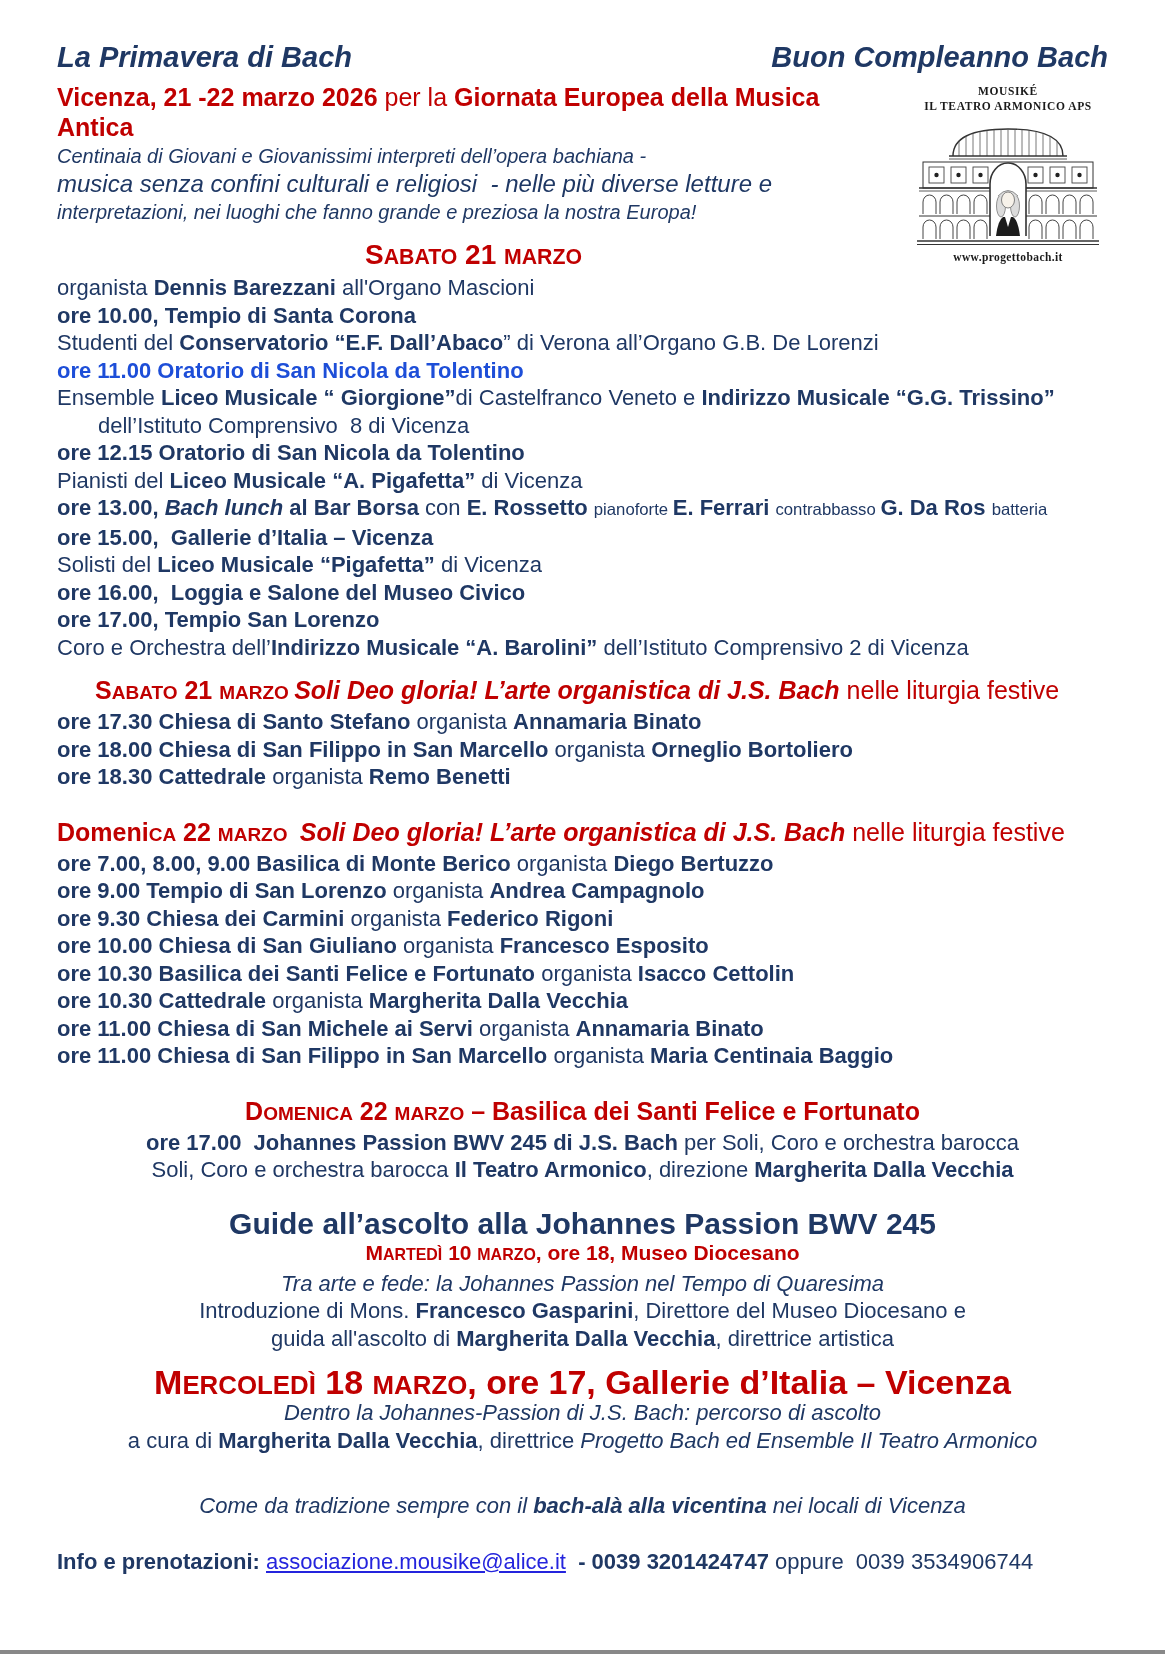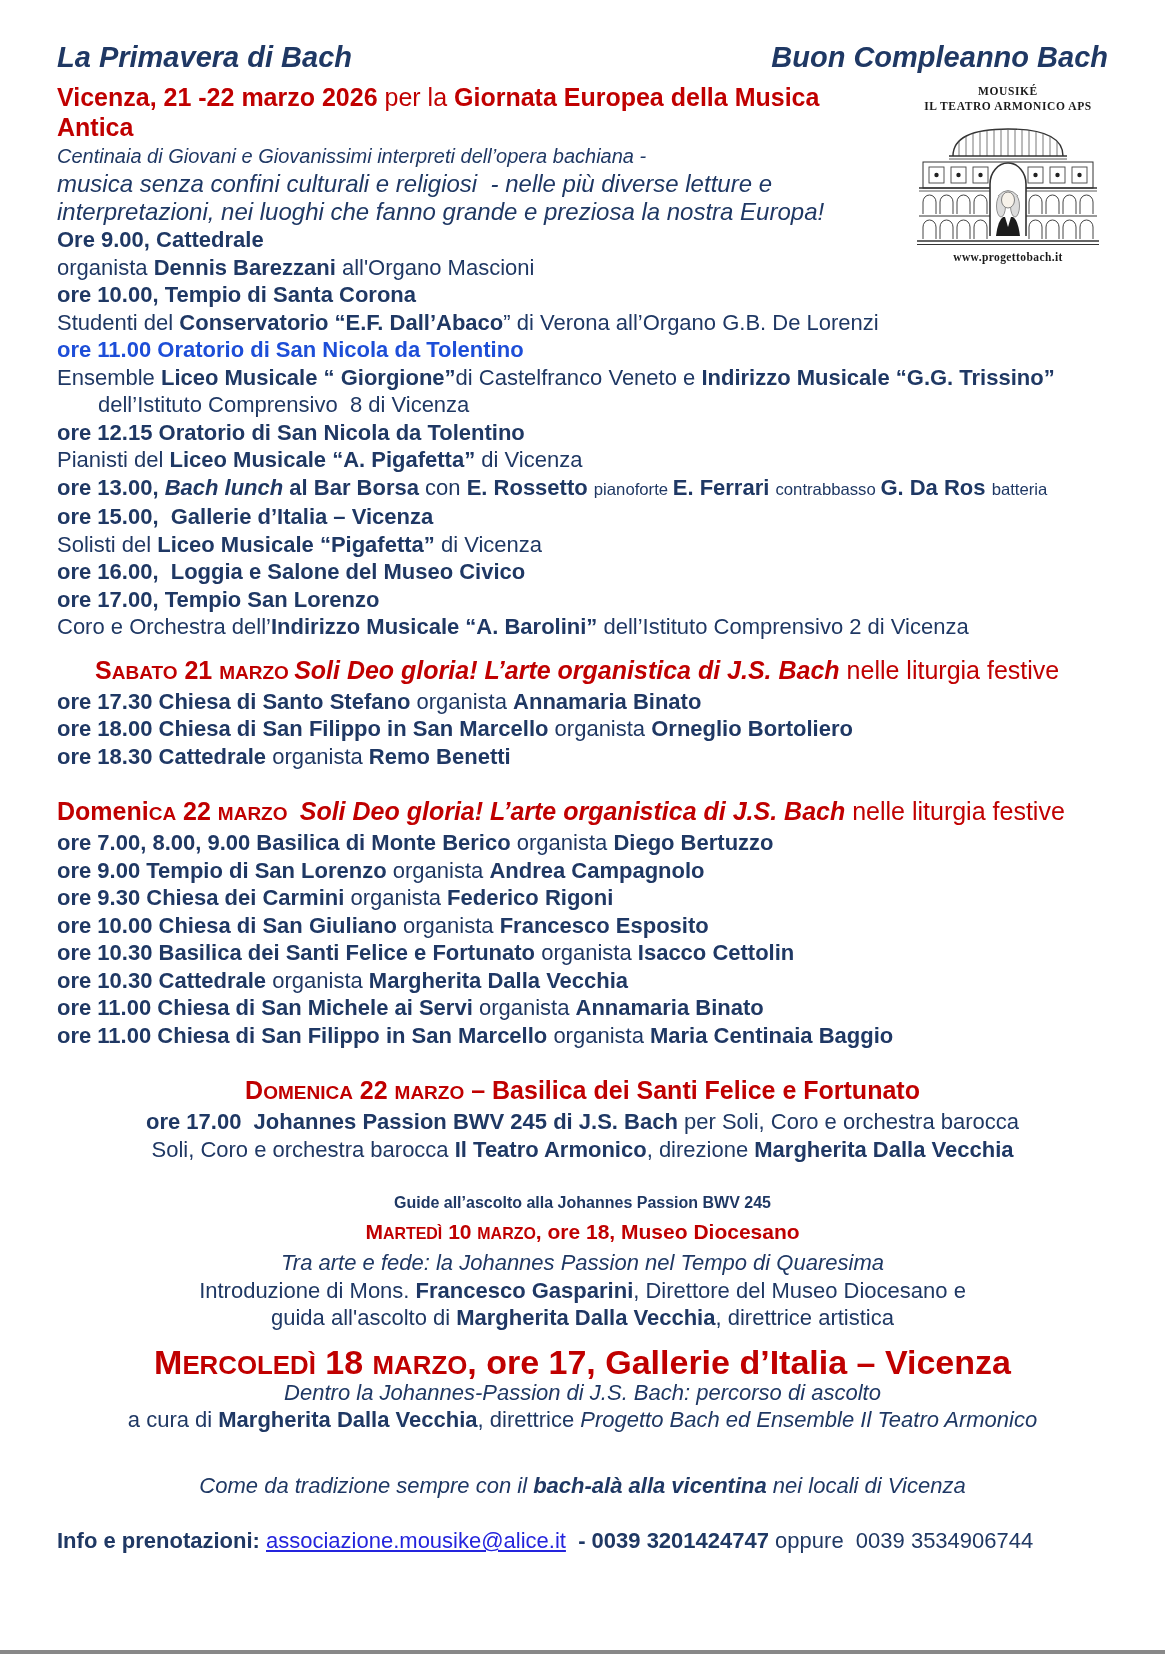--- a/index.html
+++ b/index.html
@@ -130,22 +130,22 @@
         <line x1="4" y1="119" x2="186" y2="119" stroke="#333" stroke-width="1.4"></line>
         <line x1="4" y1="122.5" x2="186" y2="122.5" stroke="#333" stroke-width="1"></line>
       </svg>
       <div class="logo-site">www.progettobach.it</div>
     </div>
 
     <div>
         <p class="ln" style="color: rgb(192, 0, 0); font-size: 25px; line-height: 30px; margin-top: 8px;"><span class="b">Vicenza, 21 -22 marzo 2026 </span><span class="">per la </span><span class="b">Giornata Europea della Musica Antica</span></p>
         <p class="ln" style="color: rgb(31, 56, 100); font-size: 20px; line-height: 28px;"><span class="i">Centinaia di Giovani e Giovanissimi interpreti dell’opera bachiana -</span></p>
         <p class="ln" style="color: rgb(31, 56, 100); font-size: 24px; line-height: 28px;"><span class="i">musica senza confini culturali e religiosi  - nelle più diverse letture e</span></p>
-        <p class="ln" style="color: rgb(31, 56, 100); font-size: 24px; line-height: 28px;"><span class="i">interpretazioni, nei luoghi che fanno grande e preziosa la nostra Europa!</span></p>
-        <p class="ln" style="color: rgb(31, 56, 100);"><span class="b">Ore 9.00, Cattedrale</span></p>
+        <p class="ln" style="color: rgb(31, 56, 100); font-size: 20px; line-height: 28px;"><span class="i">interpretazioni, nei luoghi che fanno grande e preziosa la nostra Europa!</span></p>
+        <p class="ln" style="color: rgb(192, 0, 0); font-size: 28px; line-height: 34px; margin-top: 12px; text-align: center;"><span class="b">S</span><span class="b sm">ABATO</span><span class="b"> 21 </span><span class="b sm">MARZO</span></p>
         <p class="ln" style="color: rgb(31, 56, 100);"><span class="">organista </span><span class="b">Dennis Barezzani </span><span class="">all'Organo Mascioni</span></p>
         <p class="ln" style="color: rgb(31, 56, 100);"><span class="b">ore 10.00, Tempio di Santa Corona</span></p>
         <p class="ln" style="color: rgb(31, 56, 100);"><span class="">Studenti del </span><span class="b">Conservatorio “E.F. Dall’Abaco</span><span class="">” di Verona all’Organo G.B. De Lorenzi</span></p>
         <p class="ln" style="color: #1d4ed8;"><span class="b">ore 11.00 Oratorio di San Nicola da Tolentino</span></p>
         <p class="ln" style="color: rgb(31, 56, 100);"><span class="">Ensemble </span><span class="b">Liceo Musicale “ Giorgione”</span><span class="">di Castelfranco Veneto e </span><span class="b">Indirizzo Musicale “G.G. Trissino”</span></p>
         <p class="ln" style="color: rgb(31, 56, 100); margin-left: 41px;"><span class="">dell’Istituto Comprensivo  8 di Vicenza</span></p>
         <p class="ln" style="color: rgb(31, 56, 100);"><span class="b">ore 12.15 Oratorio di San Nicola da Tolentino</span></p>
         <p class="ln" style="color: rgb(31, 56, 100);"><span class="">Pianisti del </span><span class="b">Liceo Musicale “A. Pigafetta”</span><span class=""> di Vicenza</span></p>
         <p class="ln" style="color: rgb(31, 56, 100);"><span class="b">ore 13.00, </span><span class="b i">Bach lunch </span><span class="b">al Bar Borsa </span><span class="">con </span><span class="b">E. Rossetto </span><span class="sm">pianoforte </span><span class="b">E. Ferrari </span><span class="sm">contrabbasso </span><span class="b">G. Da Ros </span><span class="sm">batteria</span></p>
         <p class="ln" style="color: rgb(31, 56, 100);"><span class="b">ore 15.00,  Gallerie d’Italia – Vicenza</span></p>
@@ -162,21 +162,21 @@
         <p class="ln" style="color: rgb(31, 56, 100);"><span class="b">ore 9.00 Tempio di San Lorenzo </span><span class="">organista </span><span class="b">Andrea Campagnolo</span></p>
         <p class="ln" style="color: rgb(31, 56, 100);"><span class="b">ore 9.30 Chiesa dei Carmini </span><span class="">organista </span><span class="b">Federico Rigoni</span></p>
         <p class="ln" style="color: rgb(31, 56, 100);"><span class="b">ore 10.00 Chiesa di San Giuliano </span><span class="">organista </span><span class="b">Francesco Esposito</span></p>
         <p class="ln" style="color: rgb(31, 56, 100);"><span class="b">ore 10.30 Basilica dei Santi Felice e Fortunato </span><span class="">organista </span><span class="b">Isacco Cettolin</span></p>
         <p class="ln" style="color: rgb(31, 56, 100);"><span class="b">ore 10.30 Cattedrale </span><span class="">organista </span><span class="b">Margherita Dalla Vecchia</span></p>
         <p class="ln" style="color: rgb(31, 56, 100);"><span class="b">ore 11.00 Chiesa di San Michele ai Servi </span><span class="">organista </span><span class="b">Annamaria Binato</span></p>
         <p class="ln" style="color: rgb(31, 56, 100);"><span class="b">ore 11.00 Chiesa di San Filippo in San Marcello </span><span class="">organista </span><span class="b">Maria Centinaia Baggio</span></p>
         <p class="ln" style="color: rgb(192, 0, 0); font-size: 25px; line-height: 30px; margin-top: 26px; text-align: center;"><span class="b">D</span><span class="b sm">OMENICA</span><span class="b"> 22 </span><span class="b sm">MARZO</span><span class="b"> – Basilica dei Santi Felice e Fortunato</span></p>
         <p class="ln" style="color: rgb(31, 56, 100); text-align: center;"><span class="b">ore 17.00  Johannes Passion BWV 245 di J.S. Bach </span><span class="">per Soli, Coro e orchestra barocca</span></p>
         <p class="ln" style="color: rgb(31, 56, 100); text-align: center;"><span class="">Soli, Coro e orchestra barocca </span><span class="b">Il Teatro Armonico</span><span class="">, direzione </span><span class="b">Margherita Dalla Vecchia</span></p>
-        <p class="ln" style="color: rgb(31, 56, 100); font-size: 16px; line-height: 28px; margin-top: 26px; text-align: center;"><span class="b">Guide all’ascolto alla Johannes Passion BWV 245</span></p>
+        <p class="ln" style="color: rgb(31, 56, 100); font-size: 30px; line-height: 28px; margin-top: 26px; text-align: center;"><span class="b">Guide all’ascolto alla Johannes Passion BWV 245</span></p>
         <p class="ln" style="color: rgb(192, 0, 0); font-size: 21px; line-height: 30px; text-align: center;"><span class="b">M</span><span class="b sm">ARTEDÌ</span><span class="b"> 10 </span><span class="b sm">MARZO</span><span class="b">, ore 18, Museo Diocesano</span></p>
         <p class="ln" style="color: rgb(31, 56, 100); text-align: center;"><span class="i">Tra arte e fede: la Johannes Passion nel Tempo di Quaresima</span></p>
         <p class="ln" style="color: rgb(31, 56, 100); text-align: center;"><span class="">Introduzione di Mons. </span><span class="b">Francesco Gasparini</span><span class="">, Direttore del Museo Diocesano e</span></p>
         <p class="ln" style="color: rgb(31, 56, 100); text-align: center;"><span class="">guida all'ascolto di </span><span class="b">Margherita Dalla Vecchia</span><span class="">, direttrice artistica</span></p>
         <p class="ln" style="color: rgb(192, 0, 0); font-size: 34px; line-height: 28px; margin-top: 16px; text-align: center;"><span class="b">M</span><span class="b sm">ERCOLEDÌ</span><span class="b"> 18 </span><span class="b sm">MARZO</span><span class="b">, ore 17, Gallerie d’Italia – Vicenza</span></p>
         <p class="ln" style="color: rgb(31, 56, 100); text-align: center;"><span class="i">Dentro la Johannes-Passion di J.S. Bach: percorso di ascolto</span></p>
         <p class="ln" style="color: rgb(31, 56, 100); text-align: center;"><span class="">a cura di </span><span class="b">Margherita Dalla Vecchia</span><span class="">, direttrice </span><span class="i">Progetto Bach ed Ensemble Il Teatro Armonico</span></p>
         <p class="ln" style="color: rgb(31, 56, 100); margin-top: 38px; text-align: center;"><span class="i">Come da tradizione sempre con il </span><span class="b i">bach-alà alla vicentina</span><span class="i"> nei locali di Vicenza</span></p>
         <p class="ln" style="color: rgb(31, 56, 100); margin-top: 28px;"><span class="b">Info e prenotazioni: </span><a href="#" class="lnk" style="color: rgb(36, 36, 221);">associazione.mousike@alice.it</a><span class="b">  - 0039 3201424747 </span><span class="">oppure  0039 3534906744</span></p>
       </div>

